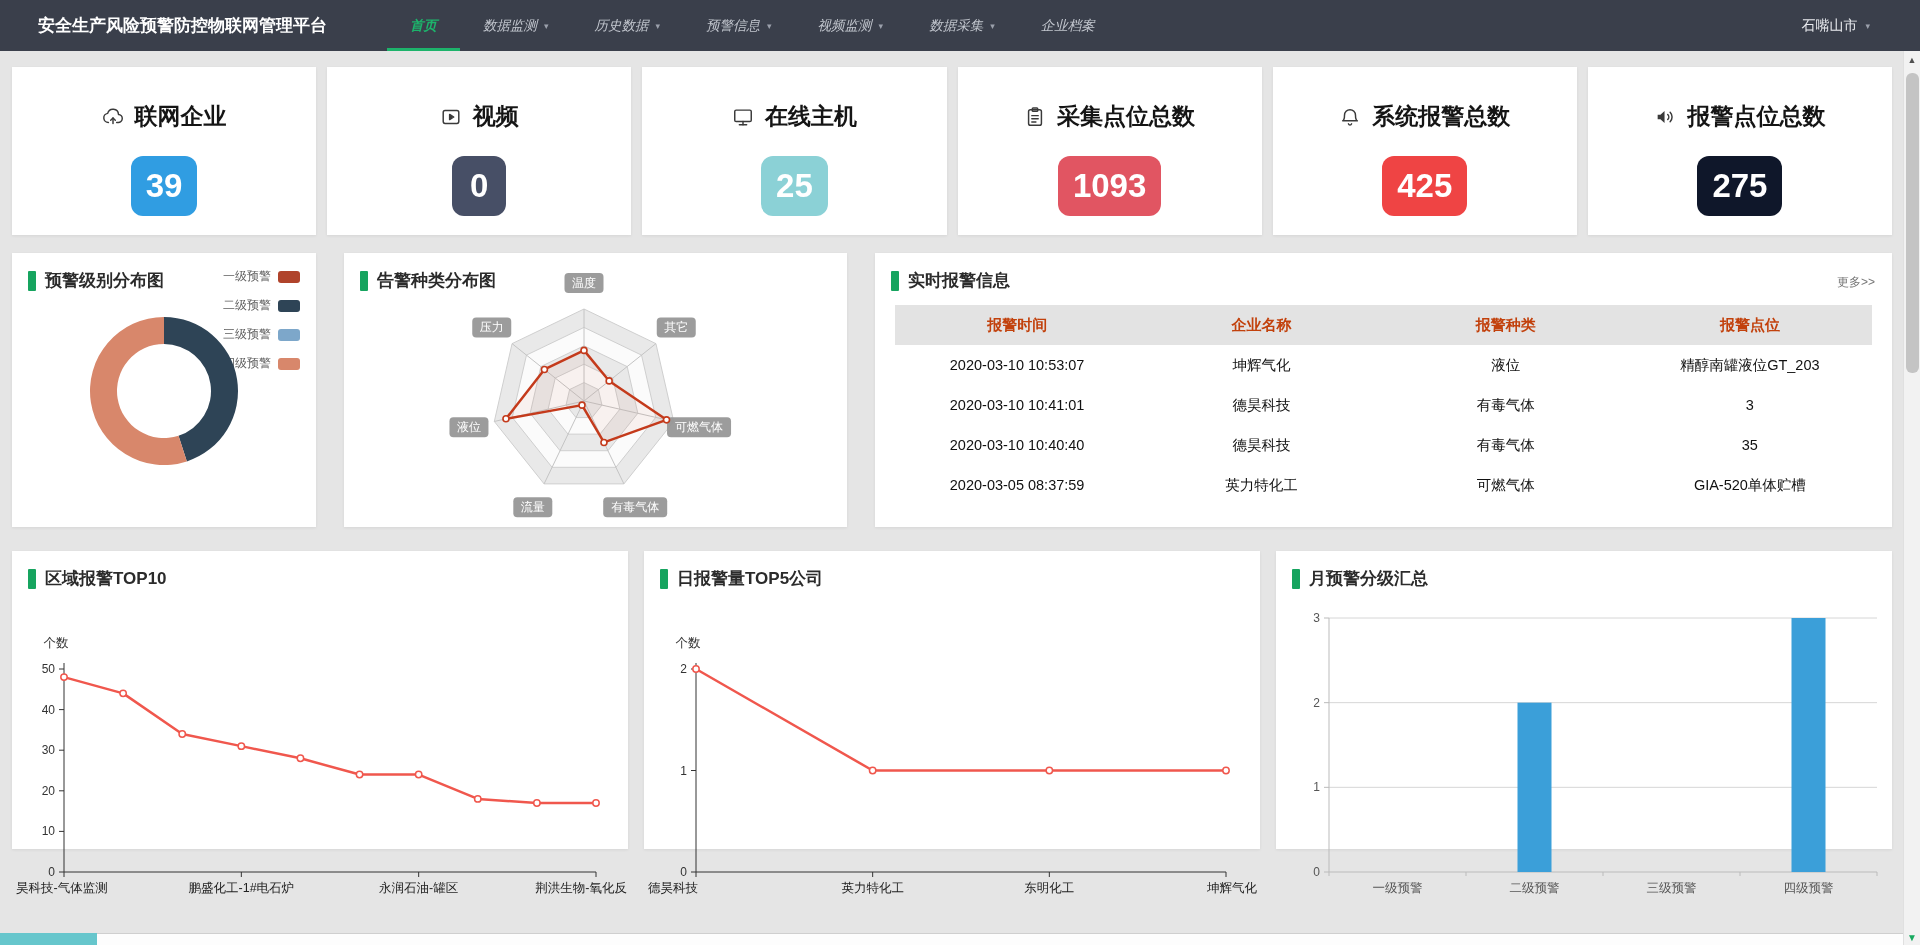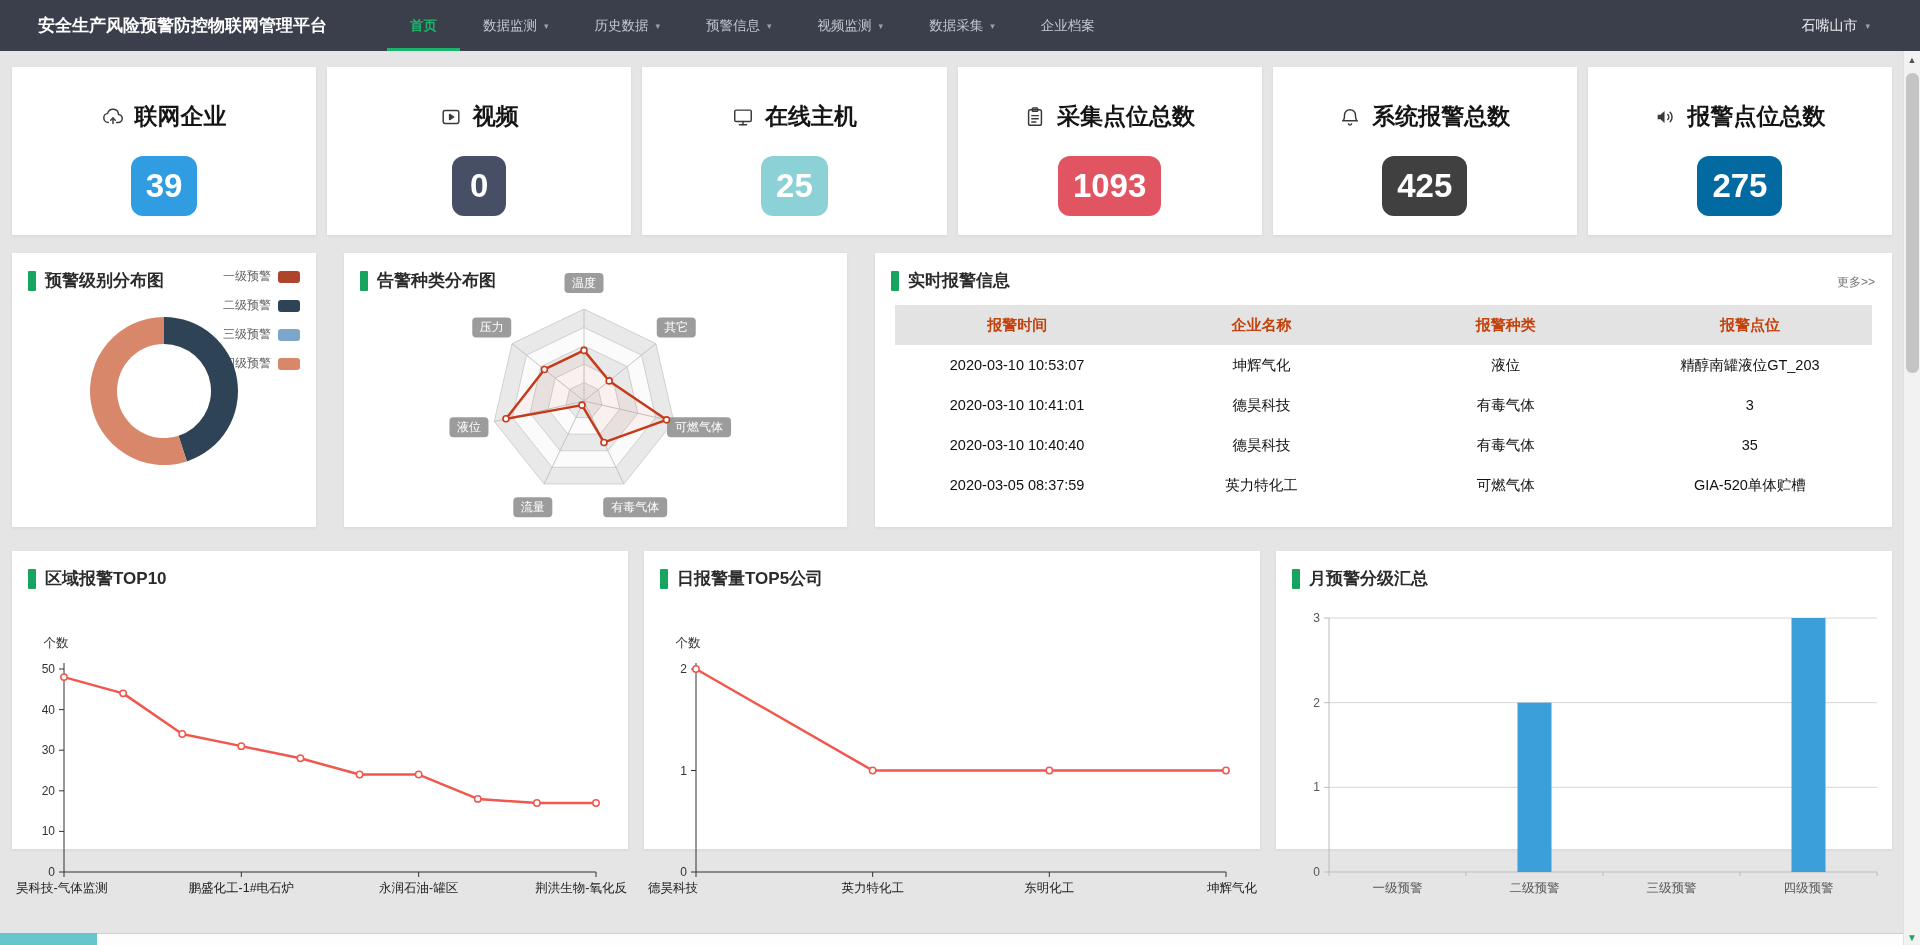--- a/index.html
+++ b/index.html
@@ -2,21 +2,21 @@
 <html><head>
 <meta charset="utf-8">
 <style>
   * { box-sizing: border-box; margin: 0; padding: 0; }
   html,body { width:1920px; height:945px; overflow:hidden; }
   body { font-family: "Liberation Sans", "DejaVu Sans", sans-serif; background:#e5e5e5; position:relative; }
 
   
   .navbar { height:51px; background:#3a3f4b; display:flex; align-items:stretch; color:#c3c7cf; }
   .nav-title { color:#ffffff; font-size:17px; font-weight:bold; line-height:51px; margin-left:38px; margin-right:60px; white-space:nowrap; }
-  .nav-items { display:flex; align-items:stretch; }
+  .nav-items { display:flex; align-items:stretch;font-style:italic; }
   .nav-item { display:flex; align-items:center; padding:0 23px; font-size:13.5px; cursor:pointer; white-space:nowrap; }
   .nav-item .caret { font-size:9px; margin-left:7px; color:#9ba0ab; }
   .nav-item.active { color:#1db36b; font-weight:bold; box-shadow: inset 0 -3px 0 #1db36b; }
   .nav-region { margin-left:auto; margin-right:50px; display:flex; align-items:center; color:#e8eaee; font-size:14px; cursor:pointer; }
   .nav-region .caret { font-size:9px; margin-left:8px; color:#9ba0ab; }
 
   
   .main { padding:16px 28px 0 12px; }
   .row { display:flex; }
   .panel { background:#ffffff; position:relative; box-shadow:0 1px 3px rgba(0,0,0,.07); }
@@ -167,34 +167,34 @@
     <div class="panel stat-card">
       <div class="stat-head">
         <span>
             <svg width="22" height="22" viewBox="0 0 24 24" fill="none" stroke="#3a3a3a" stroke-width="1.6" stroke-linecap="round" stroke-linejoin="round">
               <path d="M6 10a6 6 0 0 1 12 0c0 5 2 6.2 2 6.2H4S6 15 6 10Z"></path>
               <path d="M10.3 19.5a1.8 1.8 0 0 0 3.4 0"></path>
             </svg>
           </span>
         <span>系统报警总数</span>
       </div>
-      <div class="badge-wrap"><span class="stat-badge" style="background: #404040;">425</span></div>
+      <div class="badge-wrap"><span class="stat-badge" style="background: #ef4444;">425</span></div>
     </div>
     <div class="panel stat-card">
       <div class="stat-head">
         <span>
             <svg width="22" height="22" viewBox="0 0 24 24" fill="none" stroke="#3a3a3a" stroke-width="1.6" stroke-linecap="round" stroke-linejoin="round">
               <path d="M4 9.5v5h3l4.5 4V5.5L7 9.5H4Z" fill="#3a3a3a" stroke="none"></path>
               <path d="M15 9.2a4 4 0 0 1 0 5.6"></path>
               <path d="M17.6 6.8a7.5 7.5 0 0 1 0 10.4"></path>
             </svg>
           </span>
         <span>报警点位总数</span>
       </div>
-      <div class="badge-wrap"><span class="stat-badge" style="background: #0369a1;">275</span></div>
+      <div class="badge-wrap"><span class="stat-badge" style="background: #0f172a;">275</span></div>
     </div>
   </div>
 
   <div class="row mid-row">
     <div class="panel donut-panel">
       <div class="panel-title">
         <span class="green-bar"></span>
         <span class="panel-title-text">预警级别分布图</span>
       </div>
       <div class="donut-legend">

